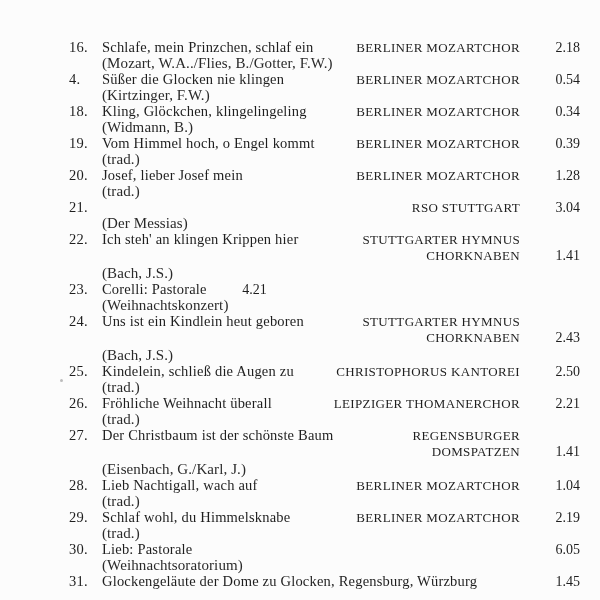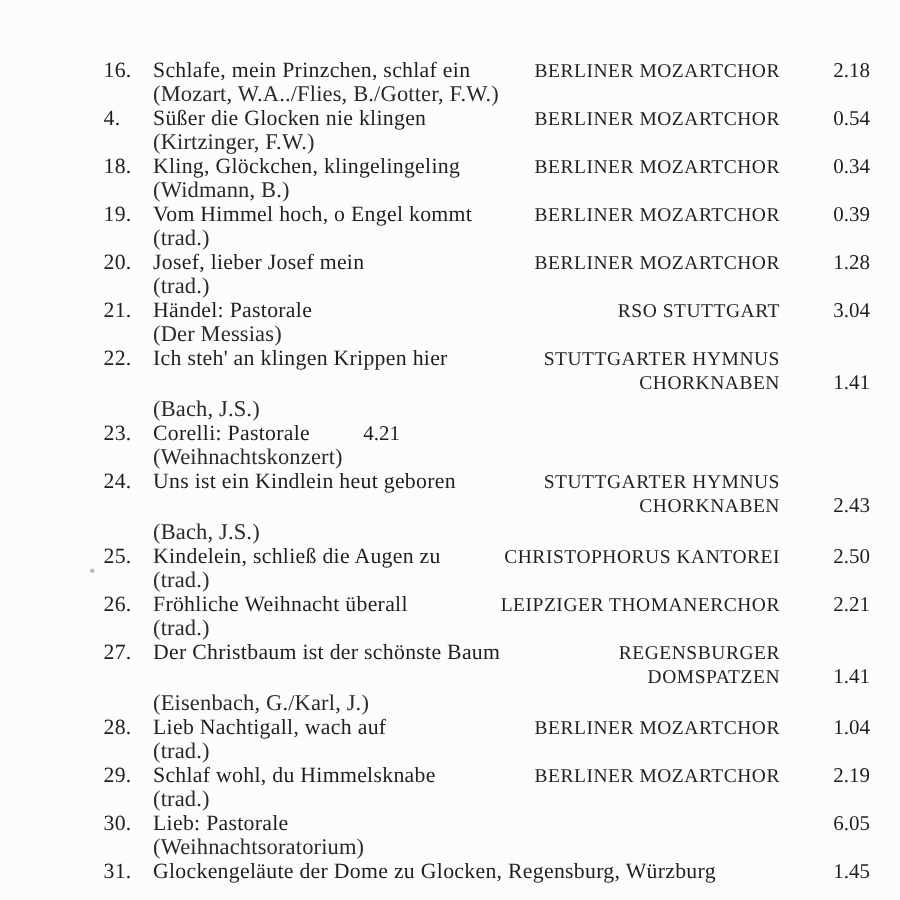--- a/index.html
+++ b/index.html
@@ -128,21 +128,20 @@
       <span class="performer">BERLINER MOZARTCHOR</span>
       <span class="duration">1.28</span>
     </div>
 
     <div class="composer">(trad.)</div>
   </div>
 
   <div class="track">
     <div class="line main-line">
       <span class="num">21.</span>
-      <span class="title">Händel: Pastorale</span>
       <span class="performer">RSO STUTTGART</span>
       <span class="duration">3.04</span>
     </div>
 
     <div class="composer">(Der Messias)</div>
   </div>
 
   <div class="track">
     <div class="line main-line">
       <span class="num">22.</span>

